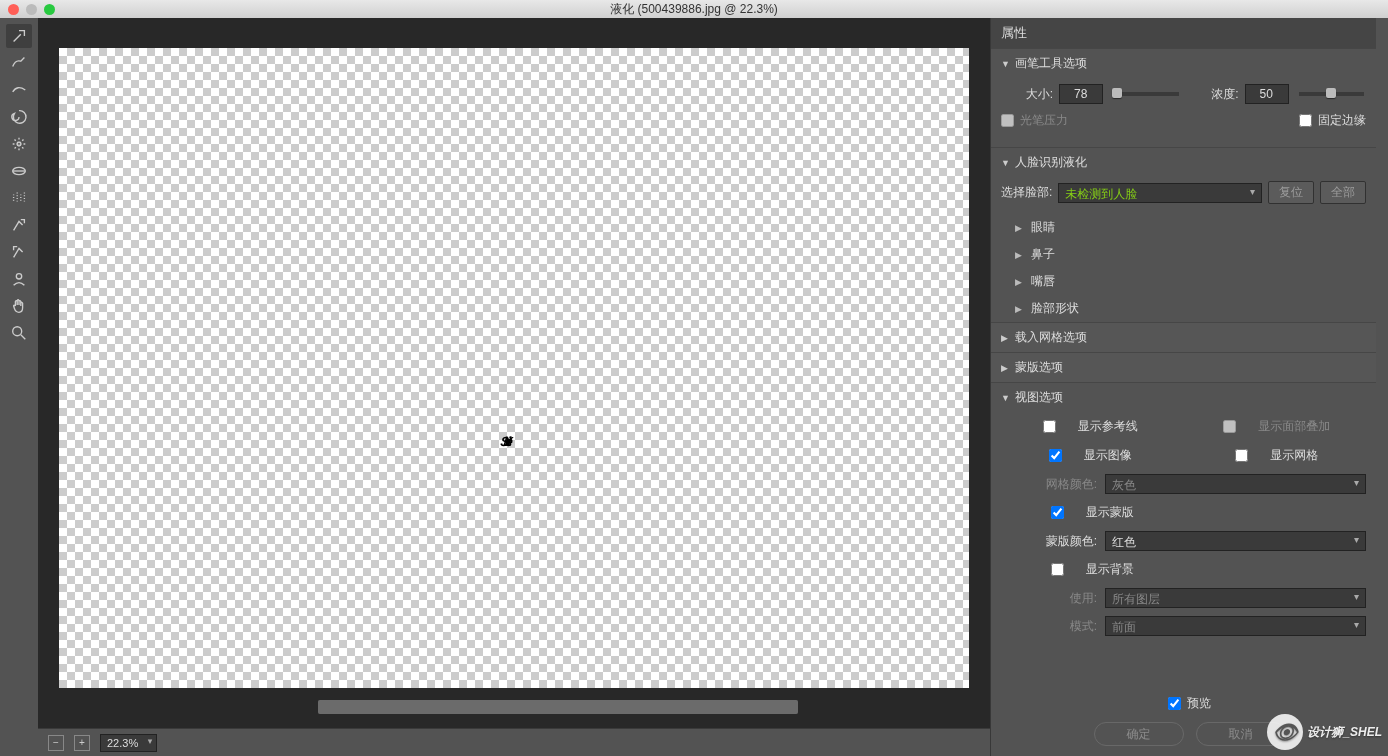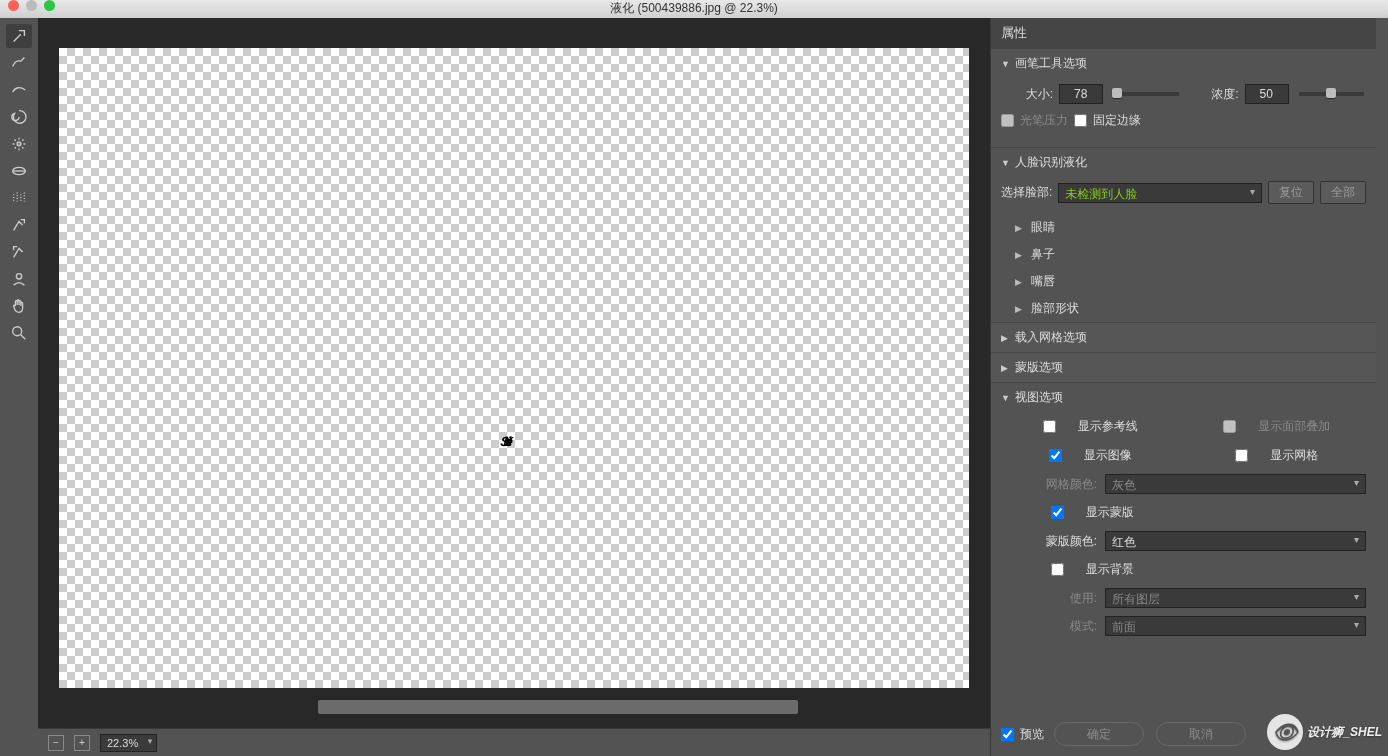--- a/index.html
+++ b/index.html
@@ -1,17 +1,17 @@
 <!DOCTYPE html>
 <html><head>
 <meta charset="utf-8">
 <style>
 * { margin:0; padding:0; box-sizing:border-box; font-family:"Helvetica Neue",Arial,"PingFang SC","Microsoft YaHei",sans-serif; font-size:12px; }
 body { background:#535353; width:1388px; height:756px; overflow:hidden; position:relative; color:#ddd; }
-.titlebar { height:18px; background:linear-gradient(#e8e8e8,#d0d0d0); display:flex; align-items:flex-start; position:relative; }
+.titlebar { height:18px; background:linear-gradient(#e8e8e8,#d0d0d0); display:flex; align-items:center; position:relative; }
 .traffic { display:flex; gap:7px; padding-left:8px; }
 .traffic span { width:11px; height:11px; border-radius:50%; display:block; }
 .tl-close{background:#ff5f57;} .tl-min{background:#bbb;} .tl-max{background:#28c940;}
 .titlebar-title { position:absolute; left:0; right:0; text-align:center; font-size:12px; color:#333; }
 
 .main { display:flex; height:738px; }
 
 
 .toolbar { width:38px; background:#535353; padding-top:6px; display:flex; flex-direction:column; align-items:center; gap:3px; }
 .tool { width:26px; height:24px; display:flex; align-items:center; justify-content:center; border-radius:2px; color:#ccc; cursor:pointer; }
@@ -77,21 +77,21 @@
 
 .grid-row { display:flex; align-items:center; gap:8px; padding:4px 10px 4px 10px; }
 .grid-row .glbl { width:96px; text-align:right; color:#ddd; font-size:12px; }
 .grid-row.dim .glbl, .grid-row.dim .sel, .grid-row.dim .num { color:#888; }
 .grid-row .sel { flex:1; }
 .chk-row { display:flex; align-items:center; gap:8px; padding:6px 10px; }
 .chk-row .pair { display:flex; align-items:center; gap:22px; width:50%;justify-content:center; }
 .chk-row .pair.dim { color:#888; }
 
 
-.panel-footer { padding:10px; display:flex; align-items:center; gap:10px; }
+.panel-footer { padding:10px; display:flex; flex-direction:column; align-items:center; gap:10px; }
 .prev-chk { display:flex; align-items:center; gap:6px; }
 .footer-btns { display:flex; gap:12px; opacity:.4; }
 .rbtn { width:90px; height:24px; border-radius:12px; border:1px solid #888; display:flex; align-items:center; justify-content:center; }
 
 
 .wm { position:absolute; right:6px; bottom:6px; color:rgba(255,255,255,.9); font-size:36px; font-style:italic; font-weight:700; text-shadow:0 1px 2px rgba(0,0,0,.4); pointer-events:none; display:flex; align-items:center; gap:4px; }
 .wm-icon { width:36px; height:36px; border-radius:50%; background:rgba(255,255,255,.85); display:inline-flex; align-items:center; justify-content:center; color:#555; font-size:20px; }
 
 
 .ico { stroke:#ccc; stroke-width:1.5; fill:none; }
@@ -211,21 +211,21 @@
               </div>
           </div>
           <div class="lbl">浓度:</div>
           <div class="slider-cell">
             <input class="num" value="50" style="">
             <div class="slider">
                 <div class="slider-thumb" style="left:50%"></div>
               </div>
           </div>
         </div>
-        <div class="row" style="">
+        <div class="row" style="justify-content:space-between;">
           <label class="chk dim">
               <input type="checkbox" disabled="" style="">
               <span>光笔压力</span>
             </label>
           <label class="chk">
               <input type="checkbox" style="">
               <span>固定边缘</span>
             </label>
         </div>
       </div>

